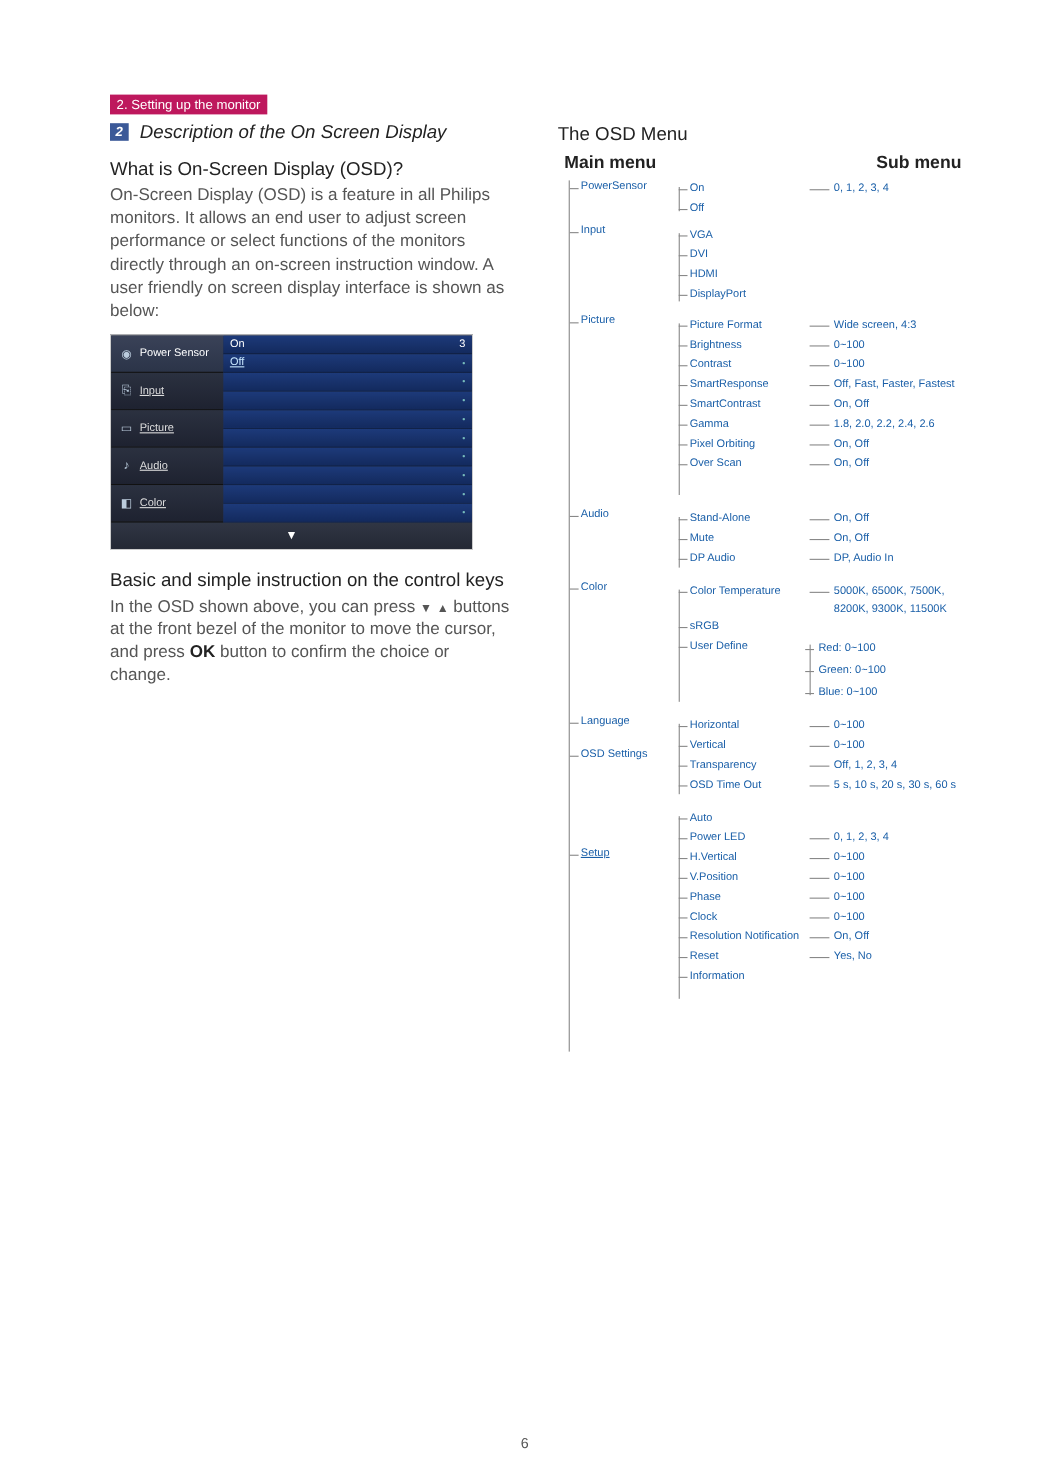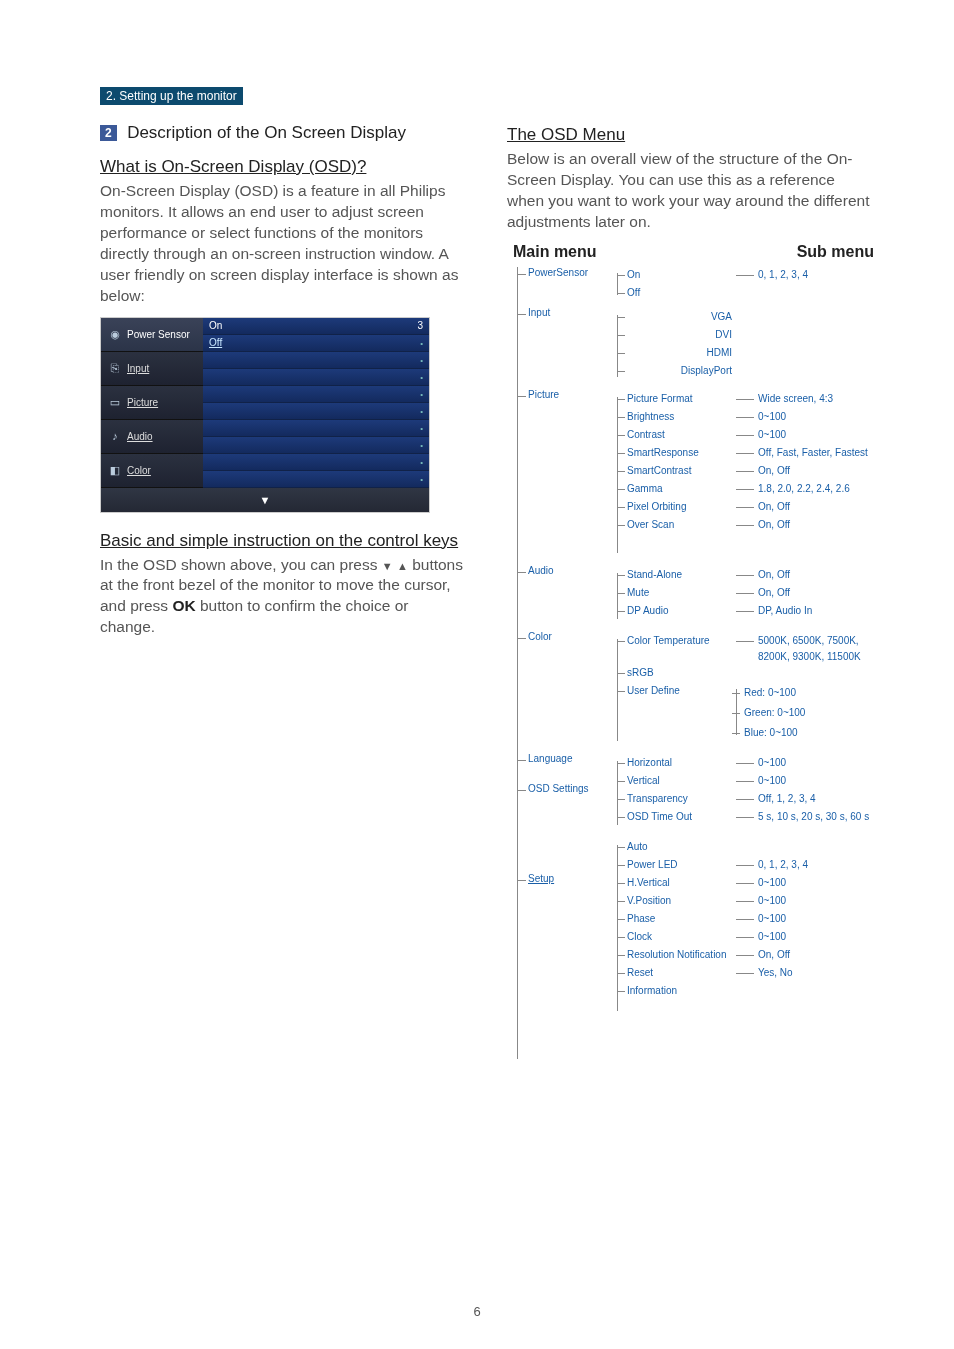--- a/index.html
+++ b/index.html
@@ -11,26 +11,26 @@
     position: relative;
     color: #333;
   }
   .page {
     position: relative;
     width: 100%;
     height: 100%;
     padding: 86px 80px 40px 100px;
   }
   .breadcrumb {
-    background: #0c4a6e;
+    background: #be185d;
     color: #fff;
     font-size: 12px;
     padding: 2px 6px;
     display: inline-block;
-    margin-bottom: 18px;
+    margin-bottom: 6px;
   }
   .cols {
     display: flex;
     gap: 40px;
   }
   .col { flex: 1; }
   .section-num {
     display: inline-block;
     background: #3b5998;
     color: #fff;
@@ -45,21 +45,20 @@
     font-size: 17px;
     font-weight: normal;
     color: #222;
   }
   h3 {
     font-size: 17px;
     font-weight: normal;
     color: #222;
     margin-top: 14px;
     margin-bottom: 4px;
-    text-decoration: underline;
   }
   p.body {
     font-size: 15.5px;
     font-weight: 300;
     color: #555;
     line-height: 1.35;
     margin-bottom: 10px;
   }
   .osd-panel {
     width: 330px;
@@ -230,21 +229,21 @@
 </style>
 </head>
 <body>
 
 <div class="page">
   <div class="breadcrumb">2. Setting up the monitor</div>
 
   <div class="cols">
 
     <div class="col">
-      <div style="margin-bottom:8px;">
+      <div style="margin-bottom:8px;font-style:italic;">
         <span class="section-num">2</span>
         <h2 class="inline">Description of the On Screen Display</h2>
       </div>
 
       <h3>What is On-Screen Display (OSD)?</h3>
       <p class="body">On-Screen Display (OSD) is a feature in all Philips monitors. It allows an end user to adjust screen performance or select functions of the monitors directly through an on-screen instruction window. A user friendly on screen display interface is shown as below:</p>
 
       <div class="osd-panel">
         <div class="osd-row">
           <div class="osd-left sel">
@@ -323,21 +322,20 @@
 
       <h3>Basic and simple instruction on the control keys</h3>
       <p class="body">
         <span>In the OSD shown above, you can press </span><span class="tri">▼</span>
         <span class="tri">▲</span><span> buttons at the front bezel of the monitor to move the cursor, and press </span><span class="bold">OK</span><span> button to confirm the choice or change.</span>
       </p>
     </div>
 
     <div class="col">
       <h3 style="margin-top:2px;">The OSD Menu</h3>
-      <p class="body">Below is an overall view of the structure of the On-Screen Display. You can use this as a reference when you want to work your way around the different adjustments later on.</p>
 
       <div class="tree-wrap">
         <div class="tree-headers">
           <div class="h1">Main menu</div>
           <div class="h2">Sub menu</div>
         </div>
         <div class="tree" id="tree-root">
             <div class="main-col" style="height: 792px;">
               <div class="main-item" style="position: absolute; top: 0px;">PowerSensor</div>
               <div class="main-item" style="position: absolute; top: 40px;">Input</div>
@@ -352,21 +350,21 @@
               <div class="subgroup" style="position: relative; min-height: 34px;">
                 <div class="vbar"></div>
                 <div class="sub-item">
                   <div class="sub-label">On</div>
                   <div class="sub-val">0, 1, 2, 3, 4</div>
                 </div>
                 <div class="sub-item">
                   <div class="sub-label">Off</div>
                 </div>
               </div>
-              <div class="subgroup" style="position: relative; min-height: 76px; text-align: right;">
+              <div class="subgroup" style="position: relative; min-height: 76px;">
                 <div class="vbar"></div>
                 <div class="sub-item">
                   <div class="sub-label">VGA</div>
                 </div>
                 <div class="sub-item">
                   <div class="sub-label">DVI</div>
                 </div>
                 <div class="sub-item">
                   <div class="sub-label">HDMI</div>
                 </div>

